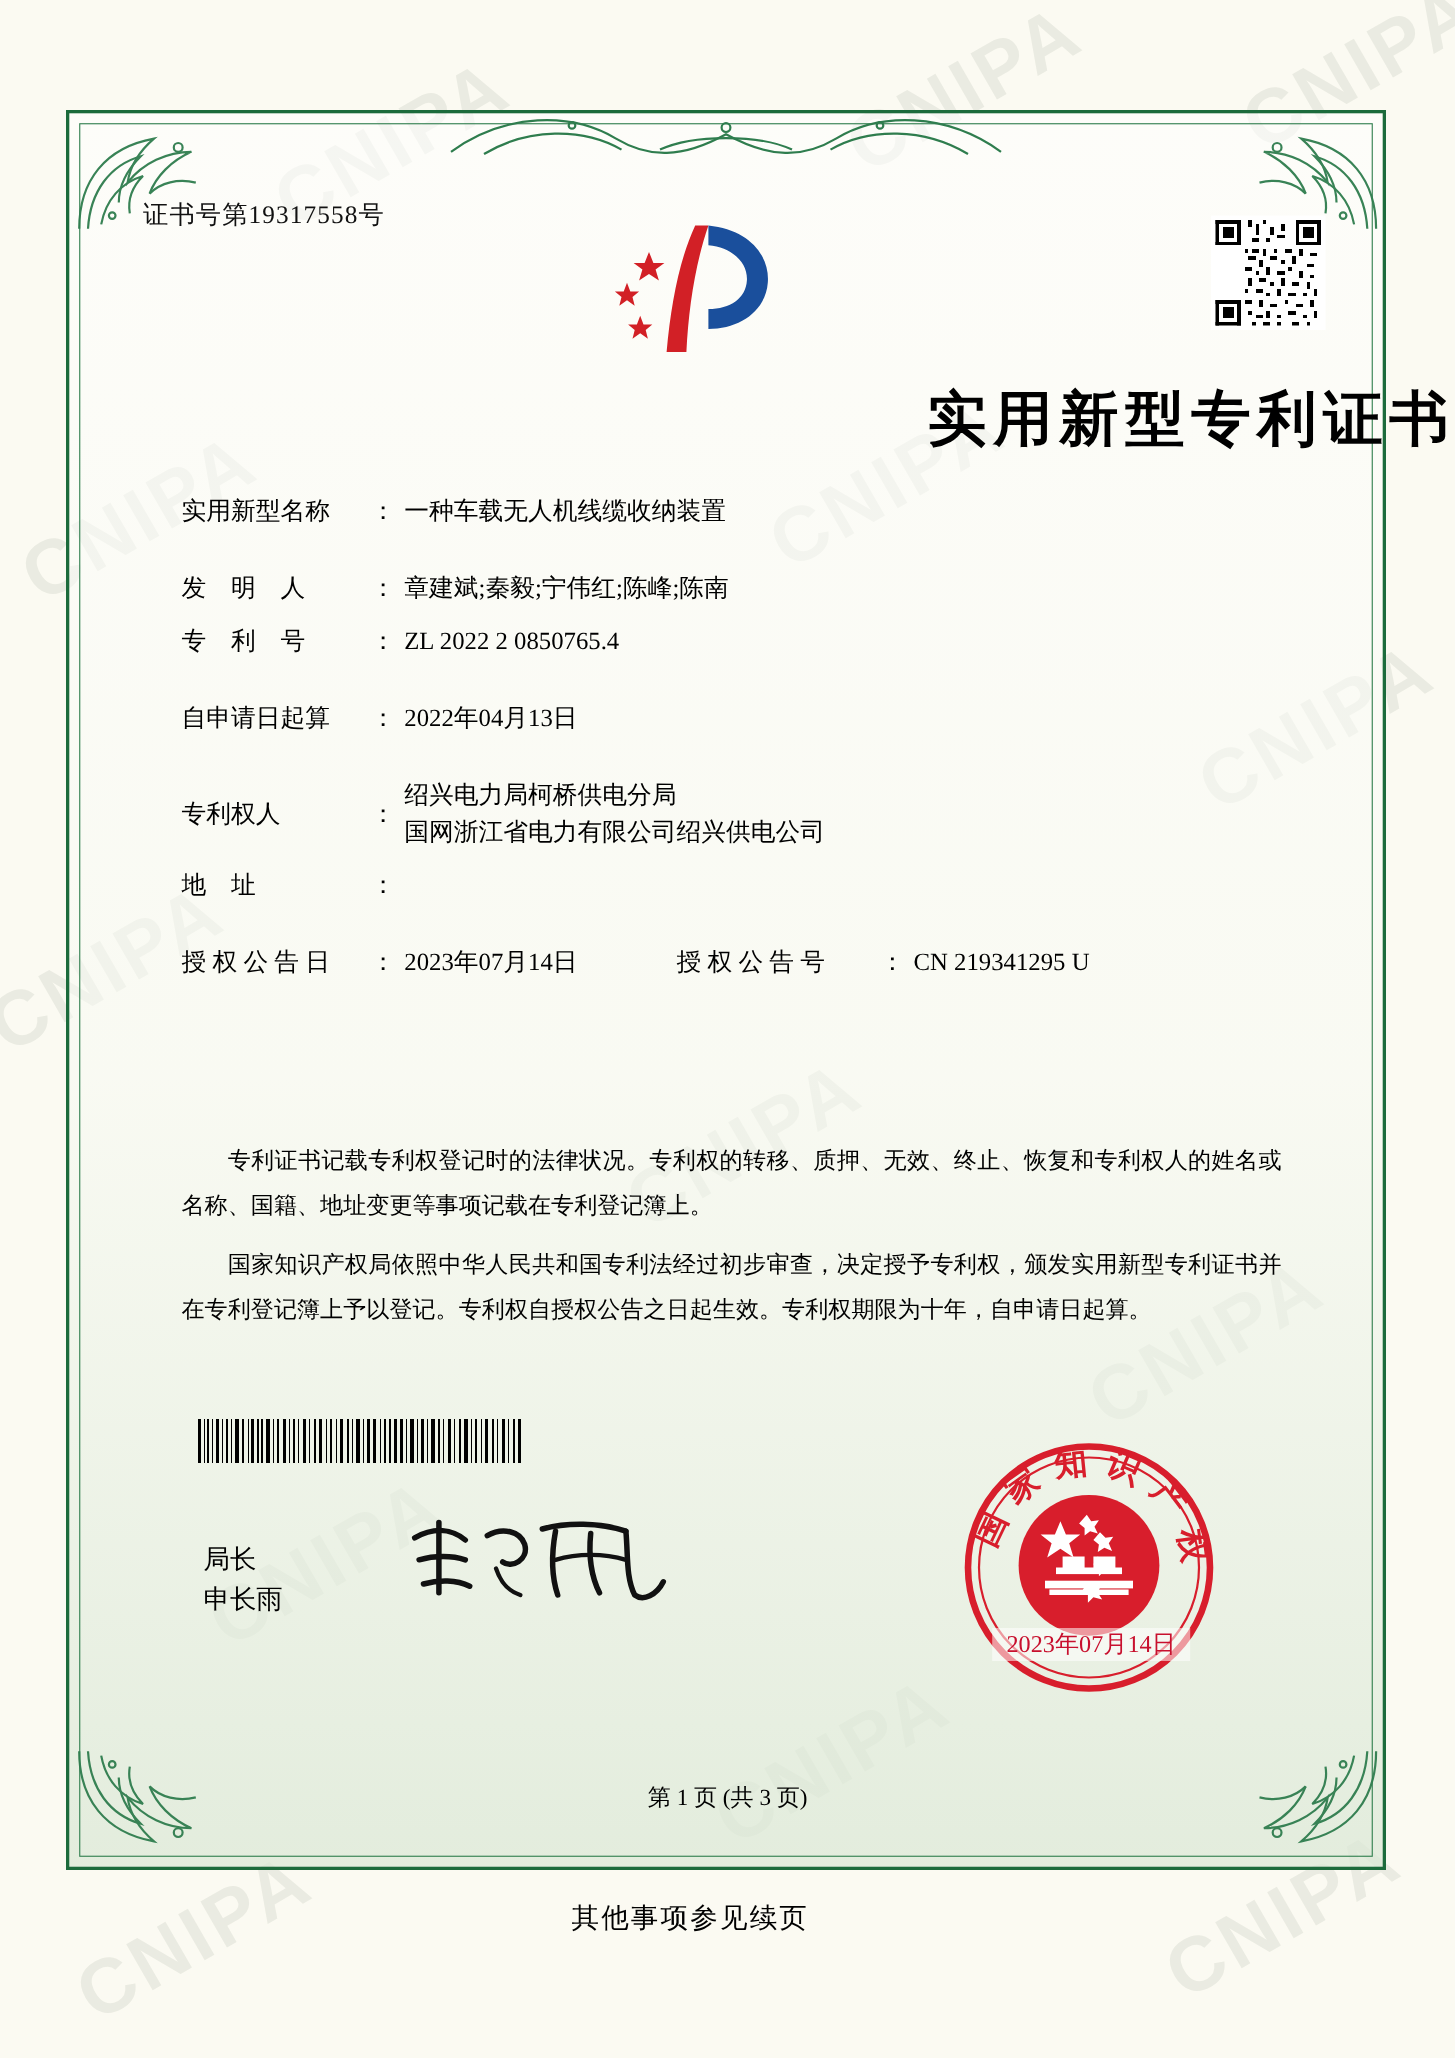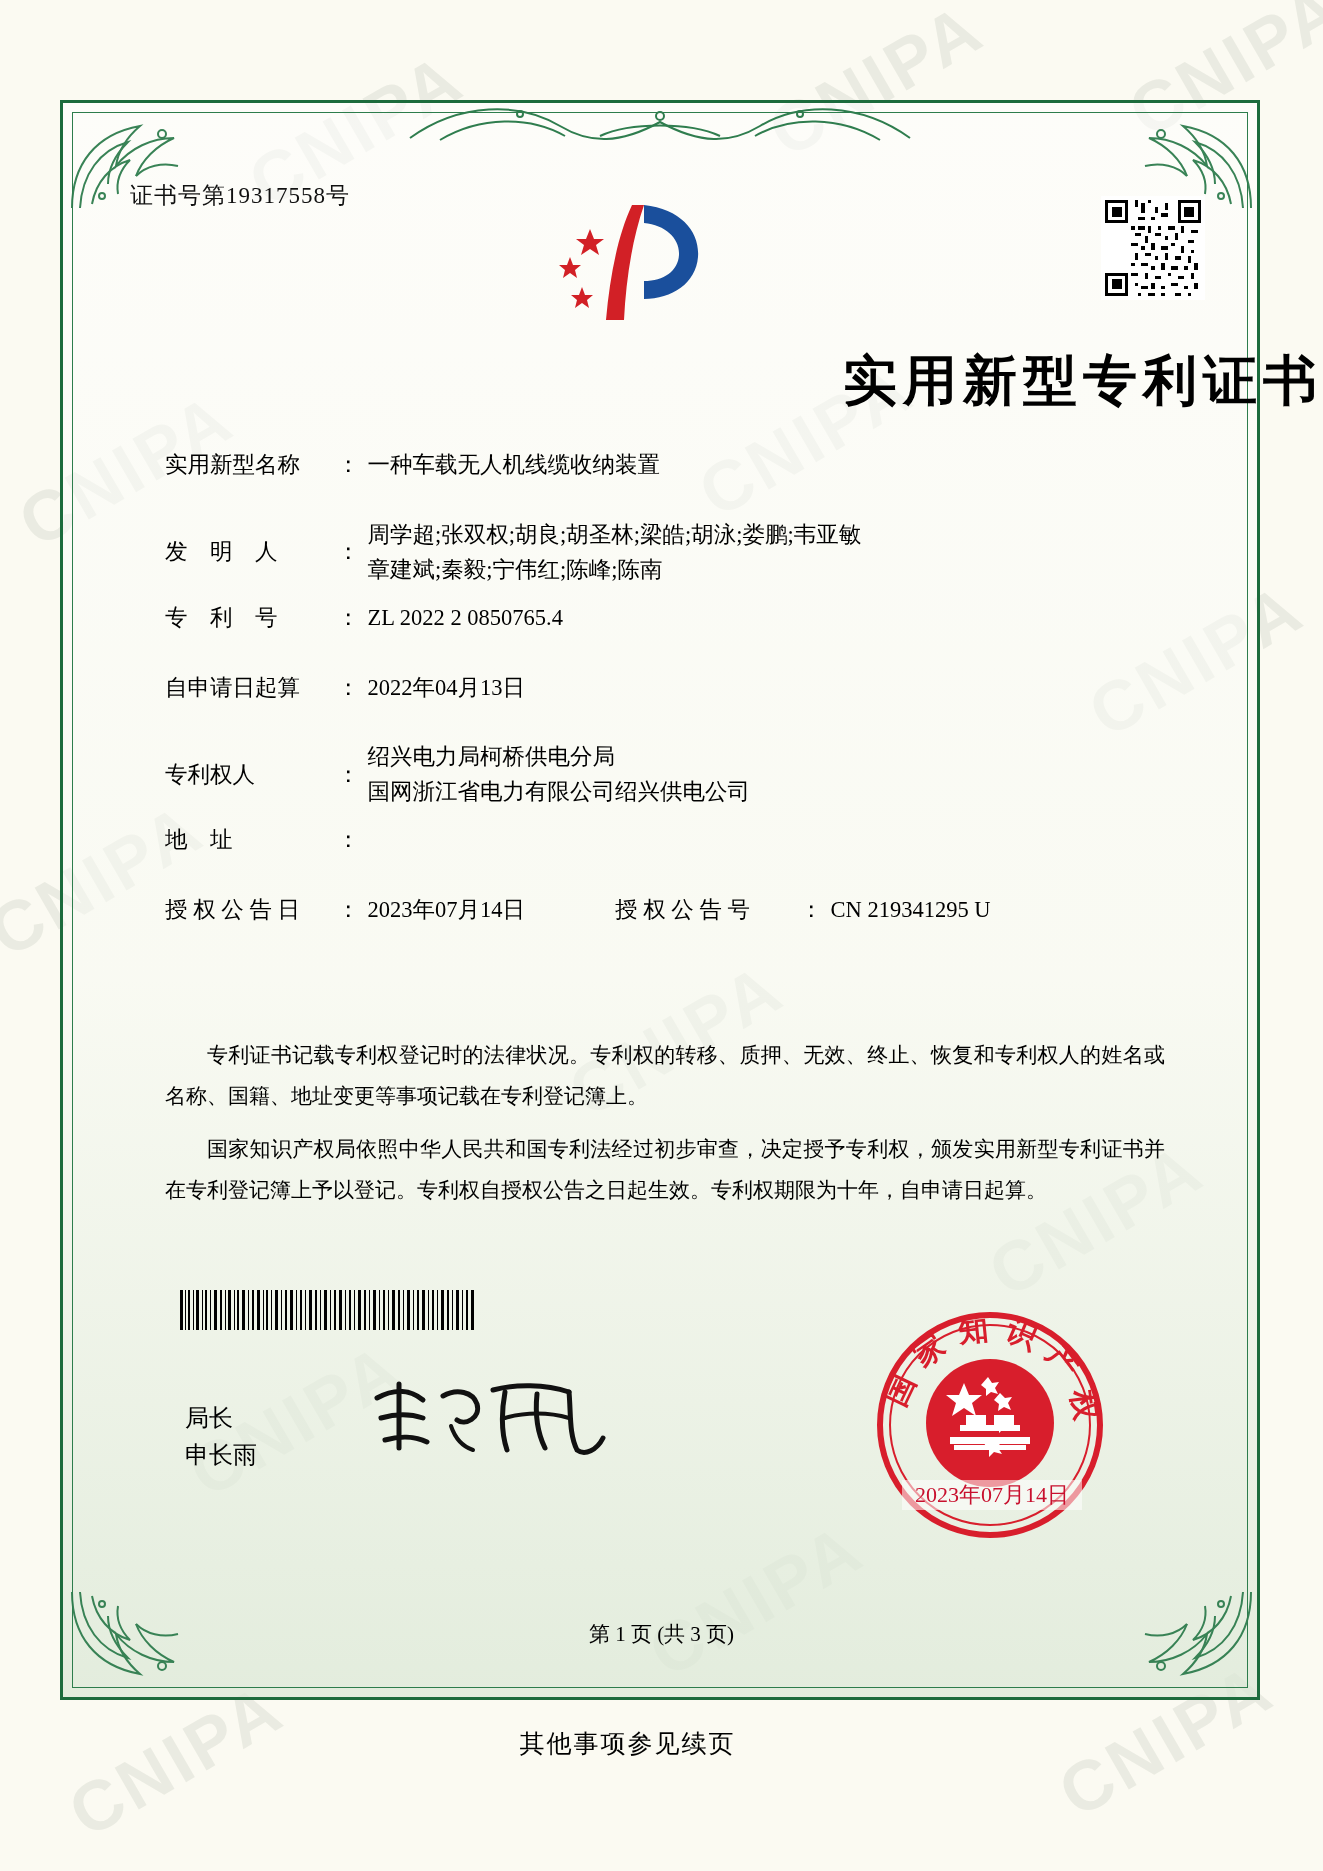--- a/index.html
+++ b/index.html
@@ -449,21 +449,20 @@
       <div class="colon">：</div>
       <div class="value">一种车载无人机线缆收纳装置</div>
     </div>
 
     <div class="gap-md"></div>
 
     <div class="row">
       <div class="label">发　明　人</div>
       <div class="colon">：</div>
       <div class="value">
-        <div>周学超;张双权;胡良;胡圣林;梁皓;胡泳;娄鹏;韦亚敏</div>
         <div>章建斌;秦毅;宁伟红;陈峰;陈南</div>
       </div>
     </div>
 
     <div class="row">
       <div class="label">专　利　号</div>
       <div class="colon">：</div>
       <div class="value">ZL 2022 2 0850765.4</div>
     </div>
 

